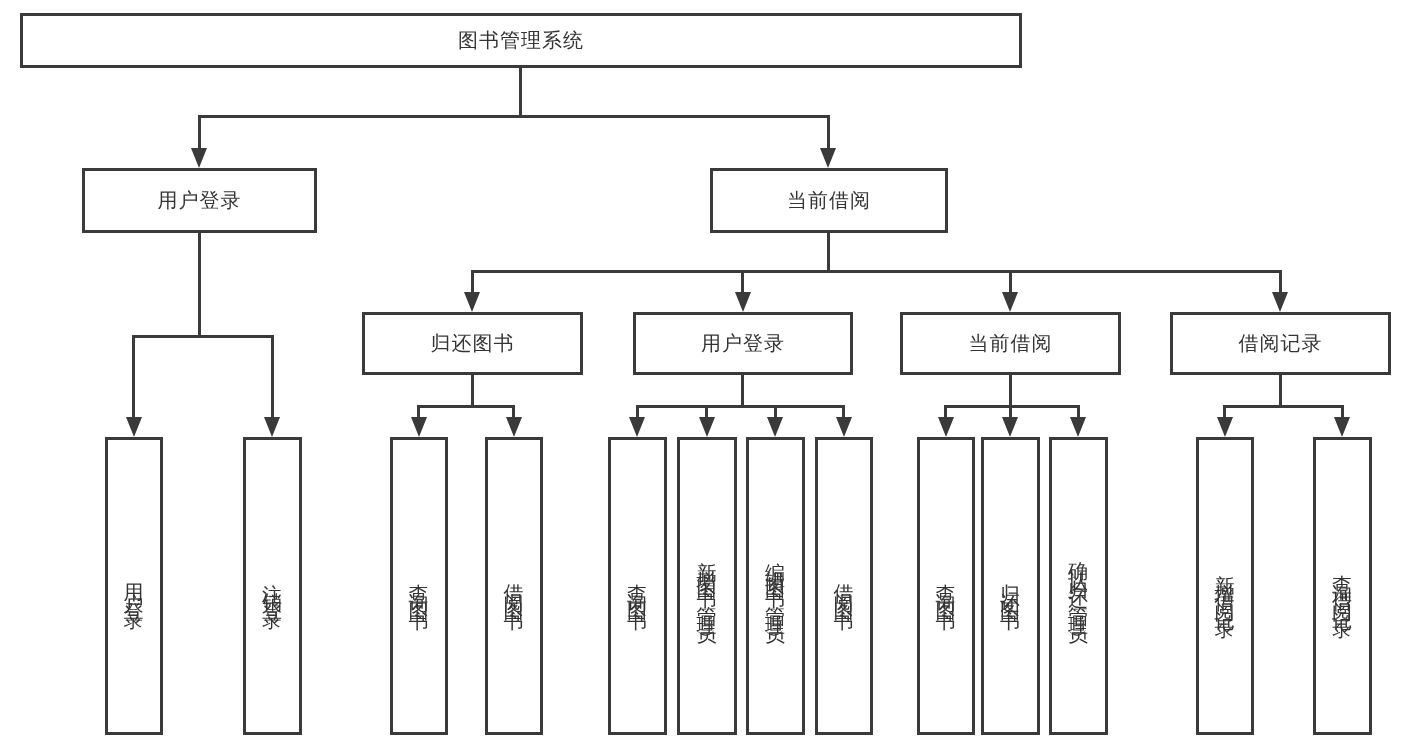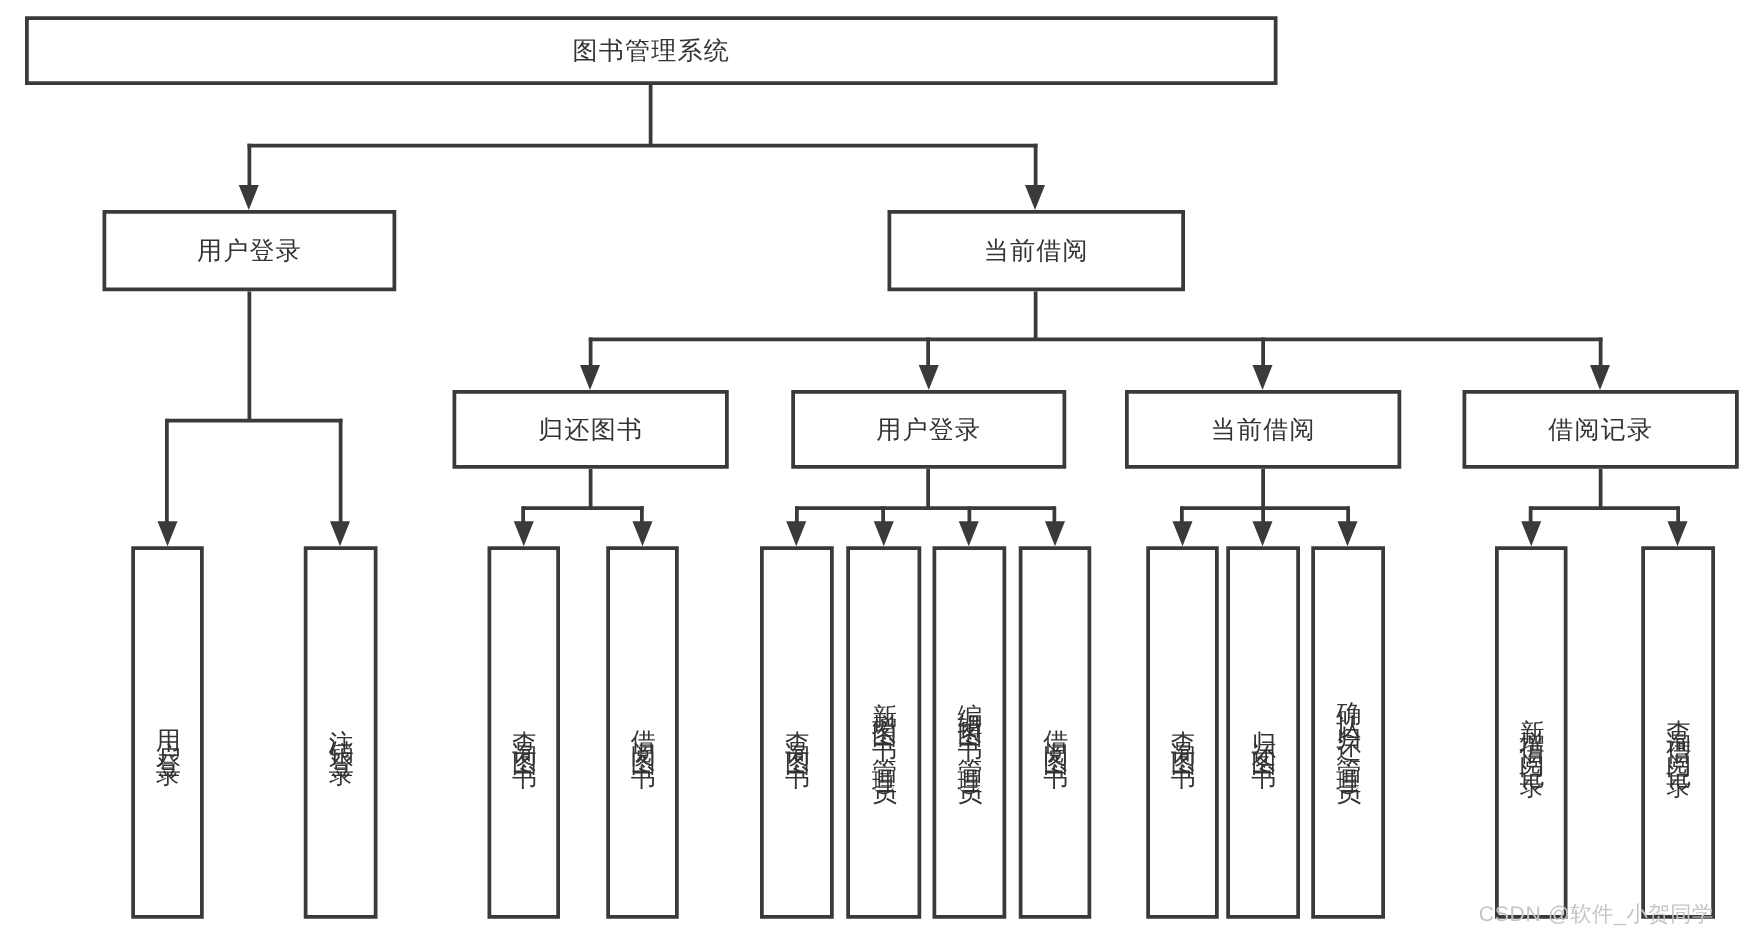--- a/index.html
+++ b/index.html
@@ -193,15 +193,14 @@
   <div class="leaf l11">
       <span class="vtext">确认归还（管理员）</span>
     </div>
   <div class="leaf l12">
       <span class="vtext">新增借阅记录</span>
     </div>
   <div class="leaf l13">
       <span class="vtext">查询借阅记录</span>
     </div>
 
-  <div class="watermark">CSDN @软件_小贺同学</div>
 
 </div>
 
 </body></html>

